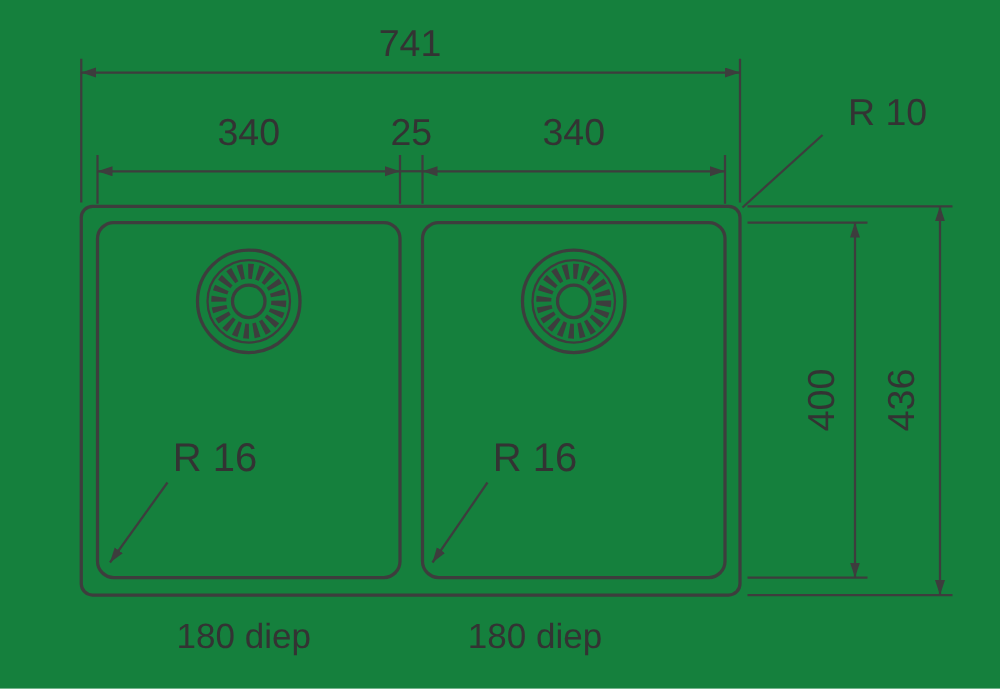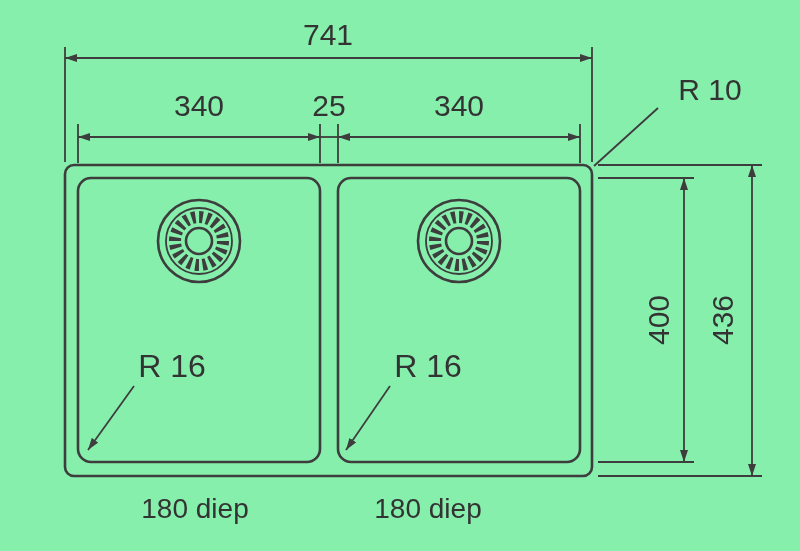--- a/index.html
+++ b/index.html
@@ -1,16 +1,16 @@
 <!DOCTYPE html>
 <html><head>
 <meta charset="utf-8">
 <style>
   html,body{margin:0;padding:0;background:#ffffff}
-  .stage{position:relative;width:800px;height:551px;background:#86efac;overflow:hidden}
+  .stage{position:relative;width:800px;height:551px;background:#15803d;overflow:hidden}
   svg{display:block}
   .ln{fill:none;stroke:#3d3d3d;stroke-width:1.8;stroke-linecap:butt}
   .thick{stroke-width:2.6}
   .teeth{stroke-width:12;stroke-dasharray:3.8 3.7}
   text{fill:#333333;font-family:"Liberation Sans",sans-serif;font-size:30px;stroke:none}
   .t28{font-size:28px}
   .t32{font-size:32px}
   #arrow path{fill:#3d3d3d;stroke:none}
 </style>
 </head>

